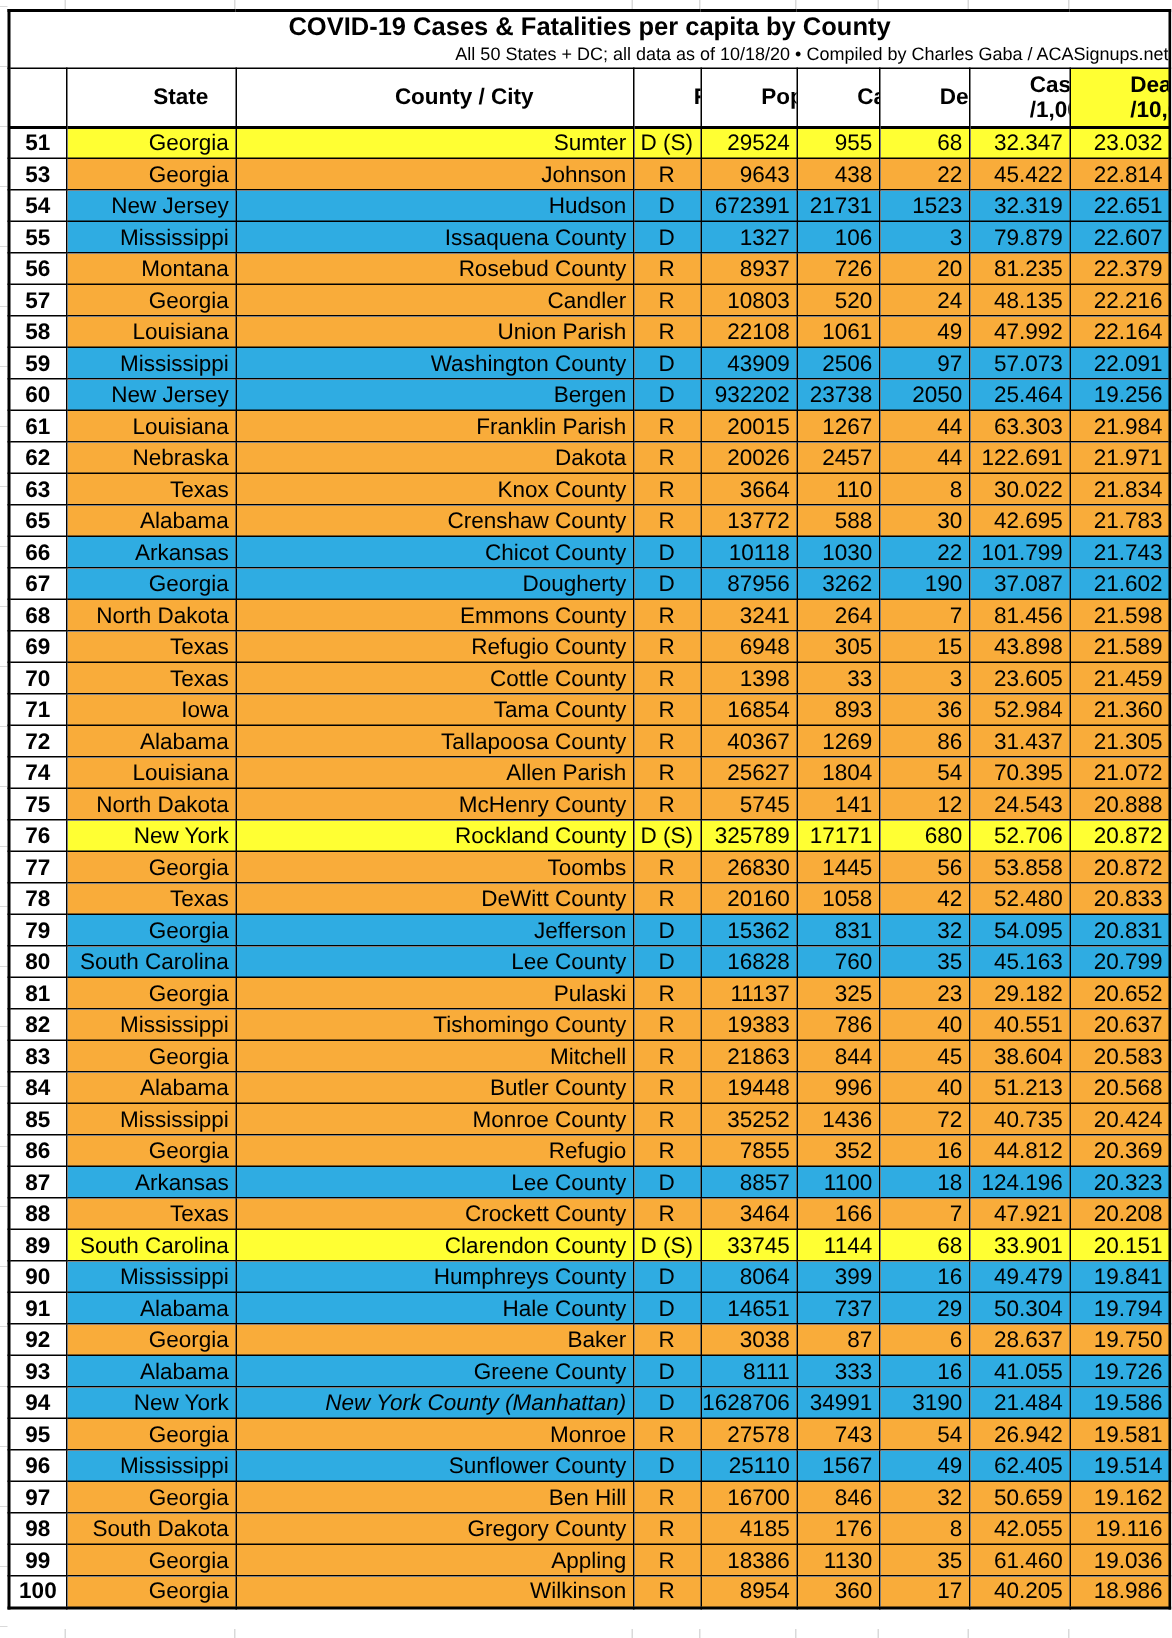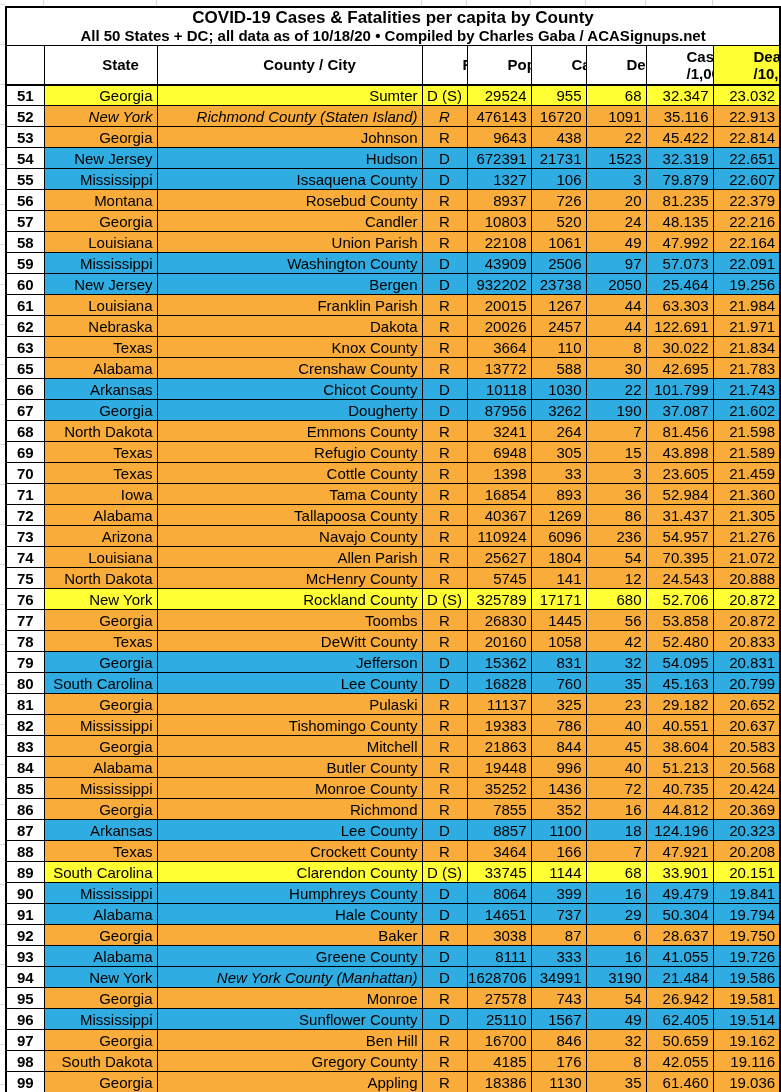--- a/index.html
+++ b/index.html
@@ -20,21 +20,21 @@
 
   table.covid{
     position:absolute;left:5px;top:6px;width:774px;
     border-collapse:collapse;table-layout:fixed;border:2px solid #000;
     font-size:15px;
   }
   .covid th,.covid td{border:1px solid #000;overflow:hidden;white-space:nowrap;padding:0;}
   .title-row{height:38px;}
   .title-cell{background:#fff;text-align:center;vertical-align:middle;}
   .title-l1{font-size:17px;font-weight:bold;line-height:19px;}
-  .title-l2{font-size:15px;font-weight:bold;line-height:18px;}
+  .title-l2{font-size:12px;font-weight:normal;line-height:18px;text-align:right;}
   .cols-row{height:39px;}
   .cols-row th{
     background:#fff;font-size:15px;font-weight:bold;text-align:center;
     vertical-align:middle;line-height:17px;border-bottom:2px solid #000;padding-left:40px;
   }
   .cols-row th.h-deaths10k{background:var(--s);}
   tbody tr{height:21px;}
   tbody td{vertical-align:middle;}
   td.c-rank{font-weight:bold;text-align:center;background:#fff;}
   td.c-state,td.c-county,td.c-num{text-align:right;padding-right:4px;}
@@ -113,31 +113,20 @@
     <td class="c-rank">51</td>
     <td class="c-state colored">Georgia</td>
     <td class="c-county colored">Sumter</td>
     <td class="c-rd colored">D (S)</td>
     <td class="c-num colored">29524</td>
     <td class="c-num colored">955</td>
     <td class="c-num colored">68</td>
     <td class="c-num colored">32.347</td>
     <td class="c-num colored">23.032</td>
   </tr>
-        <tr class="party-R it-labels">
-    <td class="c-rank">52</td>
-    <td class="c-state colored">New York</td>
-    <td class="c-county colored">Richmond County (Staten Island)</td>
-    <td class="c-rd colored">R</td>
-    <td class="c-num colored">476143</td>
-    <td class="c-num colored">16720</td>
-    <td class="c-num colored">1091</td>
-    <td class="c-num colored">35.116</td>
-    <td class="c-num colored">22.913</td>
-  </tr>
         <tr class="party-R">
     <td class="c-rank">53</td>
     <td class="c-state colored">Georgia</td>
     <td class="c-county colored">Johnson</td>
     <td class="c-rd colored">R</td>
     <td class="c-num colored">9643</td>
     <td class="c-num colored">438</td>
     <td class="c-num colored">22</td>
     <td class="c-num colored">45.422</td>
     <td class="c-num colored">22.814</td>
@@ -332,31 +321,20 @@
         <tr class="party-R">
     <td class="c-rank">72</td>
     <td class="c-state colored">Alabama</td>
     <td class="c-county colored">Tallapoosa County</td>
     <td class="c-rd colored">R</td>
     <td class="c-num colored">40367</td>
     <td class="c-num colored">1269</td>
     <td class="c-num colored">86</td>
     <td class="c-num colored">31.437</td>
     <td class="c-num colored">21.305</td>
-  </tr>
-        <tr class="party-R">
-    <td class="c-rank">73</td>
-    <td class="c-state colored">Arizona</td>
-    <td class="c-county colored">Navajo County</td>
-    <td class="c-rd colored">R</td>
-    <td class="c-num colored">110924</td>
-    <td class="c-num colored">6096</td>
-    <td class="c-num colored">236</td>
-    <td class="c-num colored">54.957</td>
-    <td class="c-num colored">21.276</td>
   </tr>
         <tr class="party-R">
     <td class="c-rank">74</td>
     <td class="c-state colored">Louisiana</td>
     <td class="c-county colored">Allen Parish</td>
     <td class="c-rd colored">R</td>
     <td class="c-num colored">25627</td>
     <td class="c-num colored">1804</td>
     <td class="c-num colored">54</td>
     <td class="c-num colored">70.395</td>
@@ -479,21 +457,21 @@
     <td class="c-rd colored">R</td>
     <td class="c-num colored">35252</td>
     <td class="c-num colored">1436</td>
     <td class="c-num colored">72</td>
     <td class="c-num colored">40.735</td>
     <td class="c-num colored">20.424</td>
   </tr>
         <tr class="party-R">
     <td class="c-rank">86</td>
     <td class="c-state colored">Georgia</td>
-    <td class="c-county colored">Richmond</td>
+    <td class="c-county colored">Refugio</td>
     <td class="c-rd colored">R</td>
     <td class="c-num colored">7855</td>
     <td class="c-num colored">352</td>
     <td class="c-num colored">16</td>
     <td class="c-num colored">44.812</td>
     <td class="c-num colored">20.369</td>
   </tr>
         <tr class="party-D">
     <td class="c-rank">87</td>
     <td class="c-state colored">Arkansas</td>

